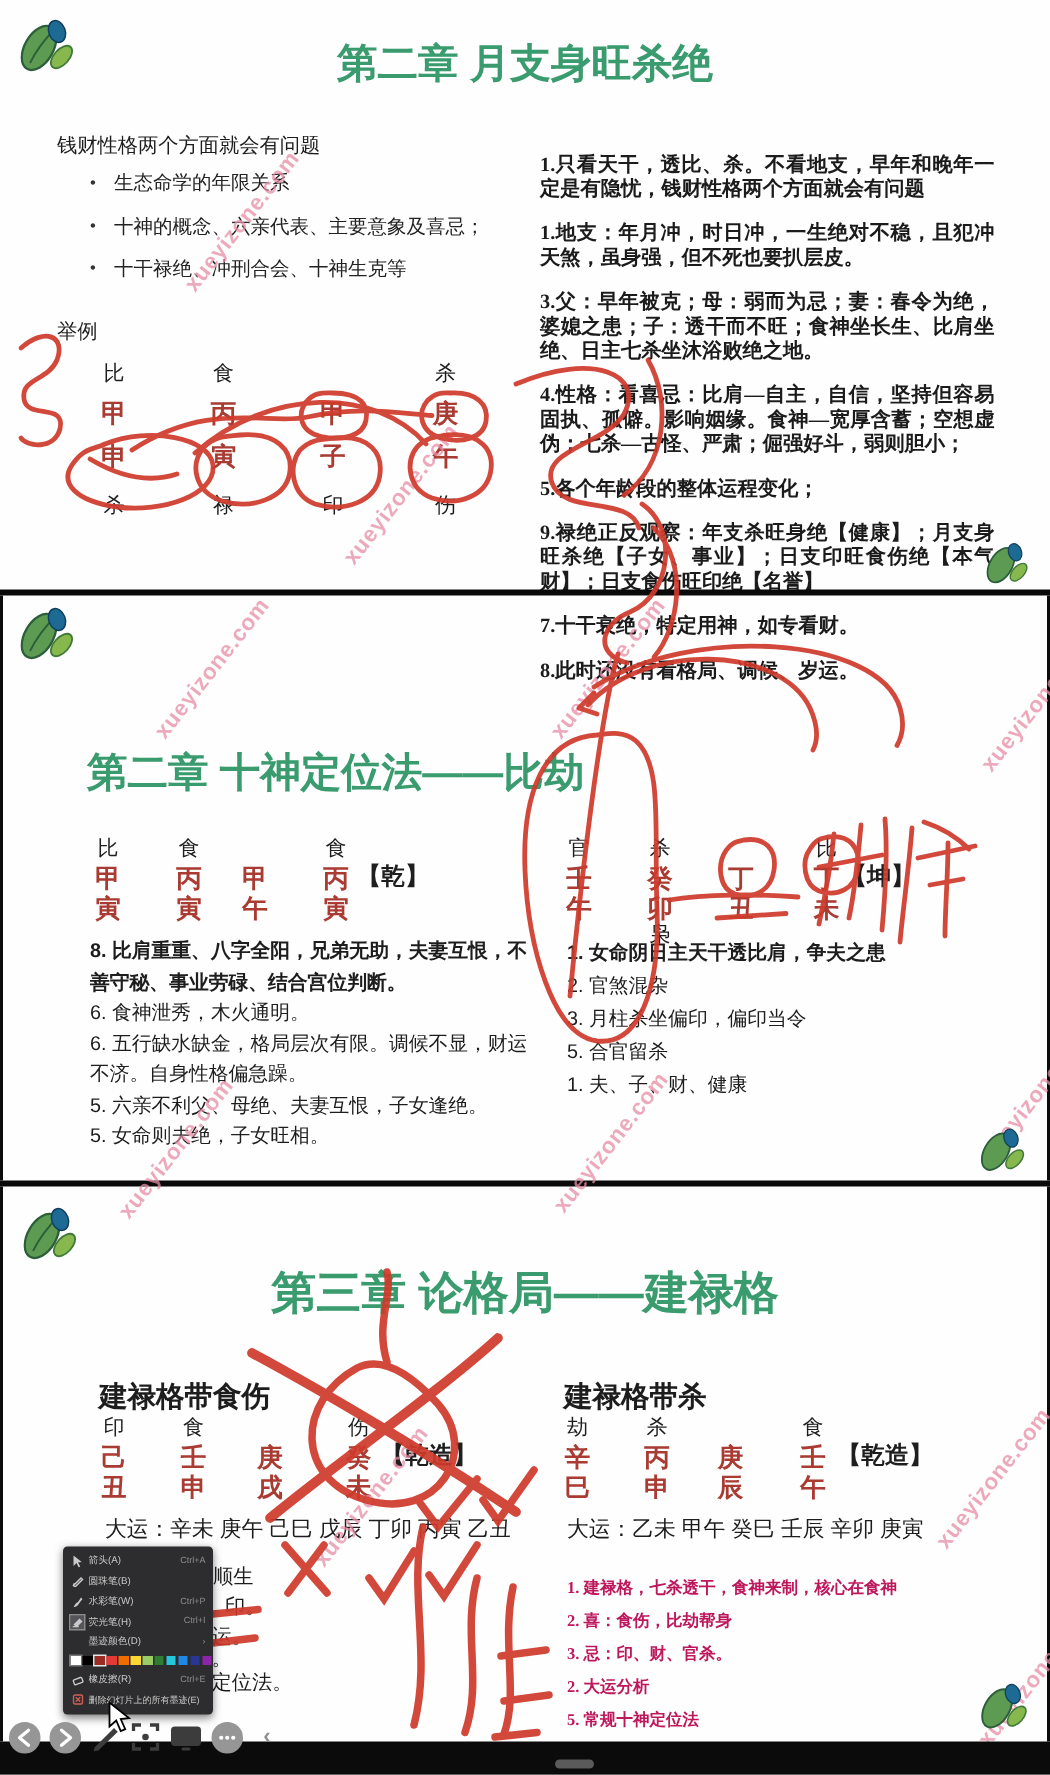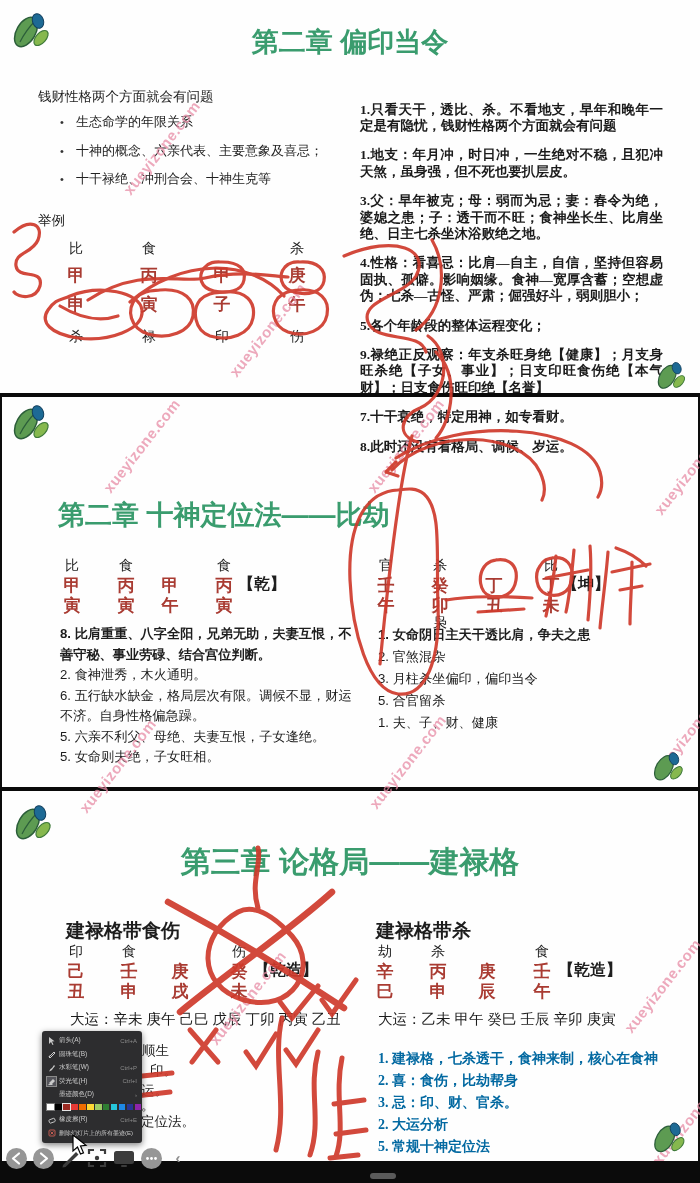--- a/index.html
+++ b/index.html
@@ -70,21 +70,21 @@
 <div class="stage">
 
   <div class="slide" style="top:0;height:393px;"></div>
   <div class="sep" style="top:393px;"></div>
   <div class="slide bordered" style="top:397px;height:390px;"></div>
   <div class="sep" style="top:787px;"></div>
   <div class="slide bordered" style="top:791px;height:370px;"></div>
   <div class="bottombar"></div>
   <div class="bar-tab"></div>
 
-  <div class="abs title-green t-center" style="top:24px;font-size:27px;">第二章 偏印当令</div>
+  <div class="abs title-green t-center" style="top:24px;font-size:27px;">第二章 月支身旺杀绝</div>
 
   <div class="abs txt" style="left:38px;top:88px;font-size:13.5px;">钱财性格两个方面就会有问题</div>
   <div class="abs" style="left:60px;top:108px;width:300px;z-index:3;">
     <div class="bullet">生态命学的年限关系</div>
     <div class="bullet">十神的概念、六亲代表、主要意象及喜忌；</div>
     <div class="bullet">十干禄绝、冲刑合会、十神生克等</div>
   </div>
   <div class="abs txt" style="left:38px;top:212px;font-size:13.5px;">举例</div>
 
   <div class="bazi s1" style="left:0;top:236px;">
@@ -171,21 +171,21 @@
       <span class="bz-lbl">比</span>
       <span class="bz-stem">丁</span>
       <span class="bz-branch">未</span>
     </div>
   </div>
   <div class="bz-tag" style="left:562px;top:574px;">【坤】</div>
   <div class="abs txt" style="left:428px;top:614px;width:24px;text-align:center;font-size:14px;">枭</div>
 
   <div class="list" style="left:60px;top:624px;width:300px;font-size:13.2px;line-height:20.5px;color:#1d1d1d;">
     <p class="li bold">8. 比肩重重、八字全阳，兄弟无助，夫妻互恨，不善守秘、事业劳碌、结合宫位判断。</p>
-    <p class="li">2. 食神泄秀，木火通明。</p>
+    <p class="li">6. 食神泄秀，木火通明。</p>
     <p class="li">6. 五行缺水缺金，格局层次有限。调候不显，财运不济。自身性格偏急躁。</p>
     <p class="li">5. 六亲不利父、母绝、夫妻互恨，子女逢绝。</p>
     <p class="li">5. 女命则夫绝，子女旺相。</p>
   </div>
   <div class="list" style="left:378px;top:624px;width:300px;font-size:13.2px;line-height:22px;color:#1d1d1d;">
     <p class="li bold">1. 女命阴日主天干透比肩，争夫之患</p>
     <p class="li">2. 官煞混杂</p>
     <p class="li">3. 月柱杀坐偏印，偏印当令</p>
     <p class="li">5. 合官留杀</p>
     <p class="li">1. 夫、子、财、健康</p>
@@ -240,21 +240,21 @@
       <span class="bz-lbl">食</span>
       <span class="bz-stem">壬</span>
       <span class="bz-branch">午</span>
     </div>
   </div>
   <div class="bz-tag" style="left:558px;top:960px;">【乾造】</div>
 
   <div class="abs txt" style="left:70px;top:1010px;font-size:14.5px;white-space:nowrap;">大运：辛未 庚午 己巳 戊辰 丁卯 丙寅 乙丑</div>
   <div class="abs txt" style="left:378px;top:1010px;font-size:14.5px;white-space:nowrap;">大运：乙未 甲午 癸巳 壬辰 辛卯 庚寅</div>
 
-  <div class="list serifcol" style="left:378px;top:1048px;width:290px;font-size:14px;line-height:22px;text-align:left;color:#0369a1;">
+  <div class="list serifcol" style="left:378px;top:1048px;width:290px;font-size:11px;line-height:22px;text-align:left;color:#be185d;">
     <p class="li">1. 建禄格，七杀透干，食神来制，核心在食神</p>
     <p class="li">2. 喜：食伤，比劫帮身</p>
     <p class="li">3. 忌：印、财、官杀。</p>
     <p class="li">2. 大运分析</p>
     <p class="li">5. 常规十神定位法</p>
   </div>
 
   <span class="frag" style="left:142px;top:1042px;">顺生</span>
   <span class="frag" style="left:150px;top:1062px;">印。</span>
   <span class="frag" style="left:141px;top:1082px;">运。</span>

